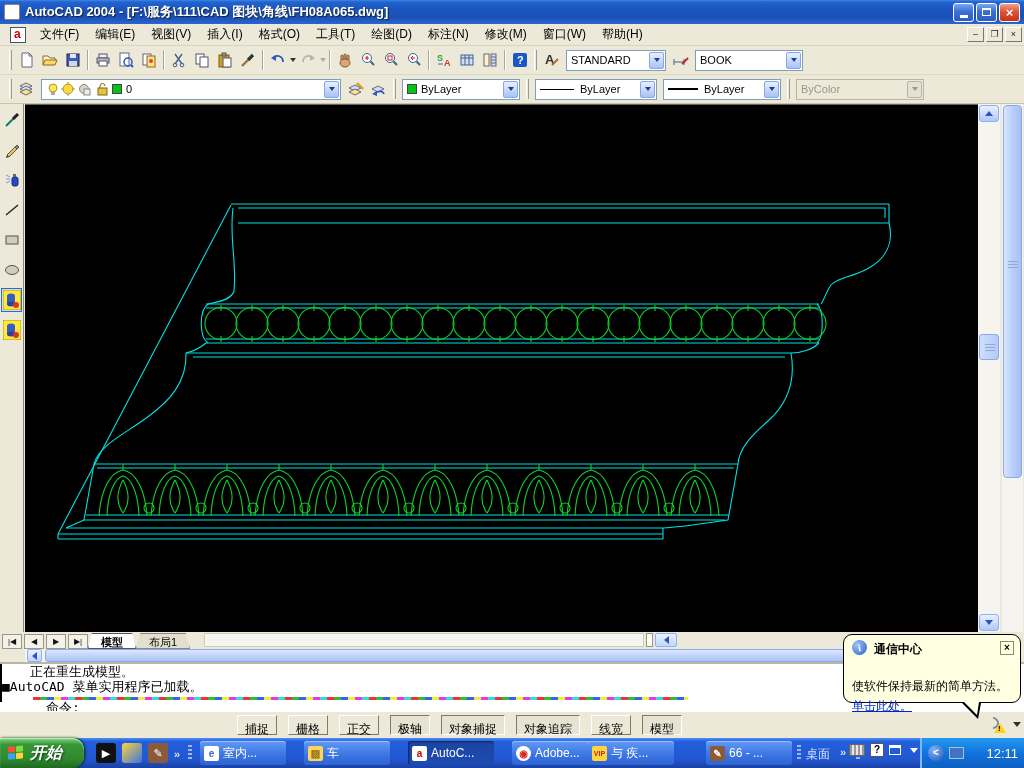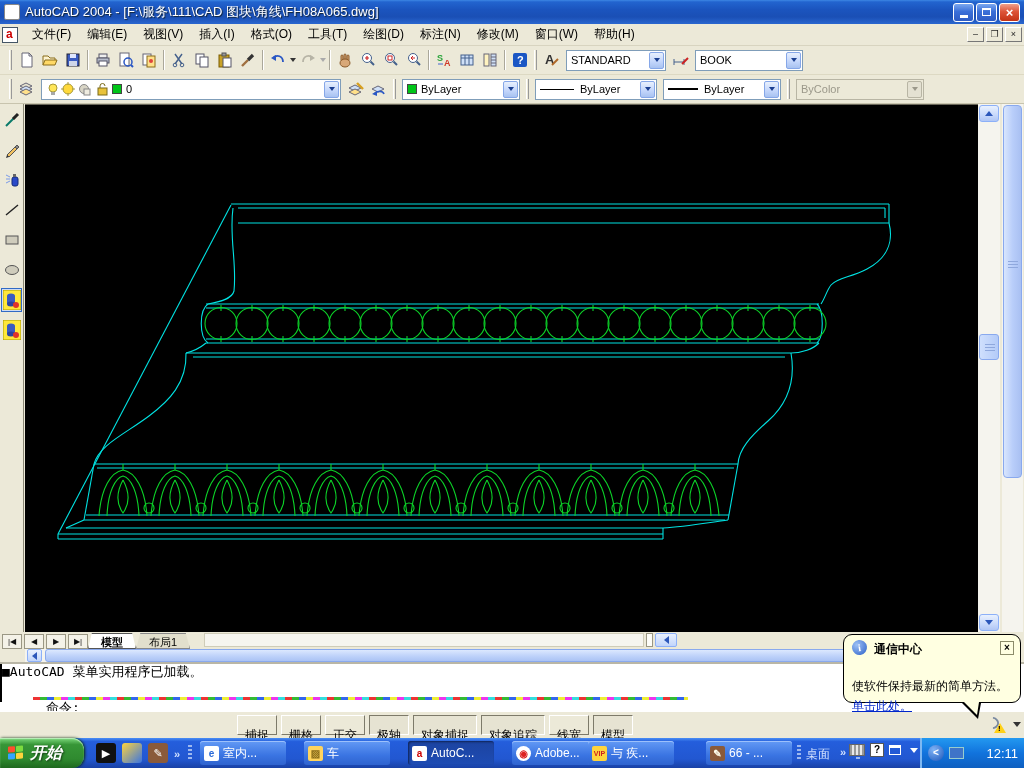--- a/index.html
+++ b/index.html
@@ -6,32 +6,32 @@
   html,body { width:1024px; height:768px; overflow:hidden; }
   body { font-family:"Liberation Sans", sans-serif; font-size:12px; background:#ece9d8; position:relative; }
   #screen { position:absolute; left:0; top:0; width:1024px; height:768px; }
 
   
   .titlebar { position:absolute; left:0; top:0; width:1024px; height:24px;
     background:linear-gradient(180deg,#3d87e4 0%,#2264cf 8%,#1b54be 40%,#1a4fb5 70%,#2a66cf 100%);
     display:flex; align-items:center; padding:0 4px; color:#fff; }
   .titlebar .appicon { width:16px; height:16px; background:#fff; border:1px solid #888;
     color:#c00; font-weight:bold; font-size:12px; line-height:14px; text-align:center; margin-right:5px; border-radius:2px;}
-  .titlebar .ttext { font-weight:normal; font-size:13px; text-shadow:1px 1px 1px #123; white-space:nowrap; }
+  .titlebar .ttext { font-weight:bold; font-size:13px; text-shadow:1px 1px 1px #123; white-space:nowrap; }
   .winbtns { position:absolute; right:4px; top:3px; display:flex; gap:2px; }
   .wbtn { width:21px; height:19px; border-radius:3px; border:1px solid #fff; color:#fff;
     font-size:11px; line-height:17px; text-align:center;
     background:linear-gradient(180deg,#7aa7ef,#3a6fd8 45%,#2e5cc4); }
   .wbtn.close { background:linear-gradient(180deg,#f0a08a,#dd5438 45%,#c43315); font-size:13px; font-weight:bold;}
   .wbtn .minglyph { display:inline-block; width:8px; height:3px; background:#fff; margin-top:11px; }
   .wbtn .restglyph { display:inline-block; width:9px; height:8px; border:1px solid #fff; border-top:2px solid #fff; margin-top:4px; background:transparent;}
 
   
   .menubar { position:absolute; left:0; top:24px; width:1024px; height:22px; background:#ece9d8;
-    display:flex; align-items:center; padding-left:0; border-bottom:1px solid #d8d4c0;}
+    display:flex; align-items:center; padding-left:8px; border-bottom:1px solid #d8d4c0;}
   .mdiicon { width:16px; height:16px; margin:0 6px 0 2px; background:#fff; border:1px solid #456;
     position:relative; }
   .mdiicon::after{ content:"a"; position:absolute; left:3px; top:-1px; color:#c00; font-weight:bold; font-size:12px;}
   .menuitem { padding:3px 8px; color:#000; white-space:nowrap; }
   .mdibtns { position:absolute; right:2px; top:3px; display:flex; gap:2px; }
   .mdibtn { width:17px; height:15px; background:#ece9d8; border:1px solid #fff;
     border-right-color:#777; border-bottom-color:#777; text-align:center; font-size:9px; line-height:13px; color:#222;}
 
   
   .tbrow1 { position:absolute; left:0; top:46px; width:1024px; height:29px; background:#ece9d8;
@@ -117,21 +117,21 @@
   .rainbow { position:absolute; left:33px; top:33px; width:655px; height:3px;
     background:repeating-linear-gradient(90deg,#e33 0 7px,#3b3 7px 14px,#36e 14px 21px,#ee3 21px 28px,#e3e 28px 35px,#3dd 35px 42px);}
   .cmdprompt { position:absolute; left:46px; top:35px; }
 
   
   .statusbar { position:absolute; left:0; top:711px; width:1024px; height:27px; background:#ece9d8;
     border-top:1px solid #fff; display:flex; align-items:center; }
   .coords { position:absolute; left:2px; top:4px; width:230px; height:19px; background:#ece9d8;
     border:1px solid #9d9a8a; border-bottom-color:#fff; border-right-color:#fff; color:#8e8b7d;
     font-size:11px; padding:3px 0 0 6px; }
-  .toggle { height:20px; padding:11px 7px 0 7px; font-size:12px; color:#000; margin-right:4px; }
+  .toggle { height:20px; padding:5px 7px 0 7px; font-size:12px; color:#000; margin-right:11px; }
   .toggle.raised { border:1px solid; border-color:#fff #7d7a6a #7d7a6a #fff; }
   .toggle.pressed { border:1px solid; border-color:#7d7a6a #fff #fff #7d7a6a; background:#e6e3d2; }
   .togglewrap { position:absolute; left:237px; top:3px; display:flex; }
   .traybar { position:absolute; right:3px; top:3px; display:flex; align-items:center; gap:3px; }
   .commicon { width:20px; height:18px; position:relative; }
   .commicon .dish { position:absolute; left:1px; top:2px; width:12px; height:12px; border:2px solid #7a8aa0;
     border-radius:50%; border-left-color:transparent; border-bottom-color:transparent; transform:rotate(45deg);}
   .commicon .warn { position:absolute; right:0px; bottom:0px; width:0; height:0;
     border-left:6px solid transparent; border-right:6px solid transparent; border-bottom:10px solid #ffd117;}
   .commicon .warn::after { content:"!"; position:absolute; left:-2px; top:1px; font-size:8px; font-weight:bold; color:#000;}
@@ -660,20 +660,21 @@
     <div class="hsb-lbtn">
         <span class="tri-lf"></span>
       </div>
     <div class="hthumb">
         <span class="hgrip"></span>
       </div>
   </div>
 
   <div class="cmdwin">
     <div class="edge"></div>
+    <div class="cmdline">正在重生成模型。</div>
     <div class="cmdline b2">■AutoCAD 菜单实用程序已加载。</div>
     <div class="rainbow"></div>
     <div class="cmdprompt">命令:</div>
   </div>
 
   <div class="statusbar">
     <div class="togglewrap">
       <div class="toggle raised">捕捉</div>
       <div class="toggle raised">栅格</div>
       <div class="toggle raised">正交</div>

